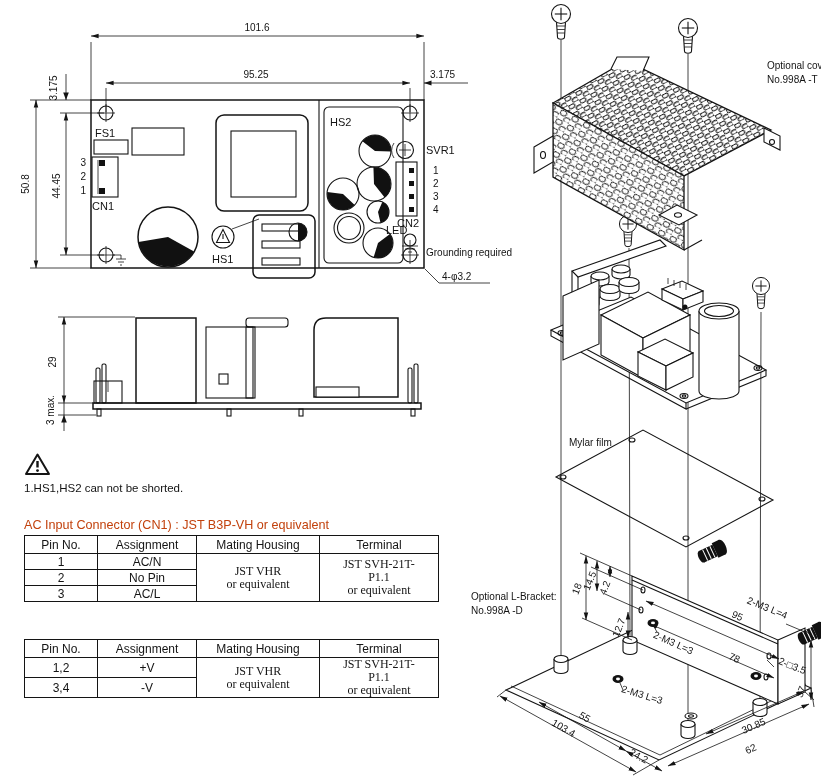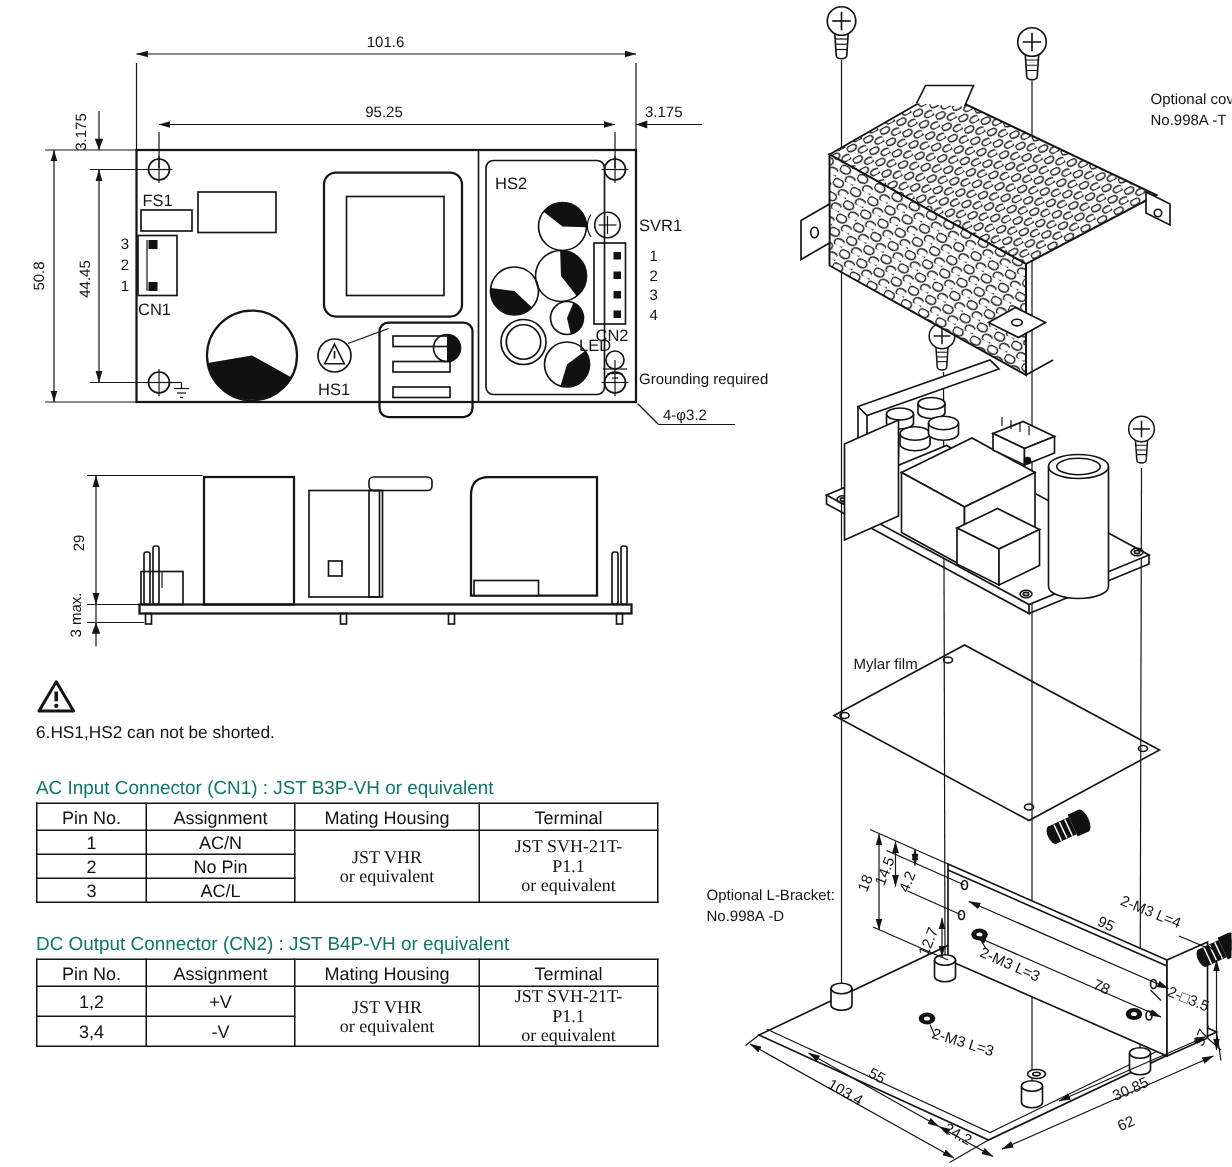--- a/index.html
+++ b/index.html
@@ -8,21 +8,21 @@
   svg{position:absolute;}
   svg text{font-family:"Liberation Sans",sans-serif;font-size:10px;fill:#141414;}
   svg text.t11{font-size:11px;}
   .ln{stroke:#141414;stroke-width:1.1;fill:none;}
   .ln2{stroke:#141414;stroke-width:1.5;fill:none;}
   .thin{stroke:#141414;stroke-width:0.8;fill:none;}
   .fw{fill:#fff;}
   .blk{fill:#111;}
   .notes{position:absolute;left:8px;top:452px;width:420px;}
   .note-line{font-size:11.5px;line-height:15px;color:#141414;}
-  .tbl-title{position:absolute;left:8px;font-size:12.6px;color:#0f766e;white-space:nowrap;}
+  .tbl-title{position:absolute;left:8px;font-size:12.6px;color:#c2410c;white-space:nowrap;}
   .conn-table{position:absolute;left:8px;border-collapse:collapse;background:#fff;}
   .conn-table td{border:1.4px solid #141414;font-size:12px;text-align:center;
                  padding:0 13px;height:15px;color:#141414;}
   .conn-table tr.hdr td{height:17px;}
   .cell-2line{line-height:13px;font-size:12px;font-family:Liberation Serif, serif;}
 </style>
 </head>
 <body>
 
 <div class="canvas">
@@ -231,21 +231,21 @@
     <rect class="ln" x="398" y="364" width="4" height="39" rx="1.5"></rect>
   </g>
 </svg>
 
 <div class="notes">
   <svg style="position:static" width="27" height="25" viewBox="0 0 27 25">
     <polygon points="13.5,2.5 25,22 2,22" fill="none" stroke="#141414" stroke-width="2" stroke-linejoin="round"></polygon>
     <line x1="13.5" y1="9" x2="13.5" y2="15.5" stroke="#141414" stroke-width="2.4"></line>
     <circle cx="13.5" cy="18.6" r="1.4" fill="#141414"></circle>
   </svg>
-  <div class="note-line">6.HS1,HS2 can not be shorted.</div>
+  <div class="note-line">1.HS1,HS2 can not be shorted.</div>
 </div>
 
 <div class="tbl-title" style="top:518px">AC Input Connector (CN1) : JST B3P-VH or equivalent</div>
 <table class="conn-table" style="top:535px">
   <tbody>
         <tr class="hdr">
     <td style="width:46px">Pin No.</td>
     <td style="width:72px">Assignment</td>
     <td style="width:96px">Mating Housing</td>
     <td style="width:92px">Terminal</td>
@@ -266,21 +266,20 @@
     <td>2</td>
     <td>No Pin</td>
   </tr>
   <tr>
     <td>3</td>
     <td>AC/L</td>
   </tr>
 </tbody>
     </table>
 
-<div class="tbl-title" style="top:622px">DC Output Connector (CN2) : JST B4P-VH or equivalent</div>
 <table class="conn-table" style="top:639px">
   <tbody>
         <tr class="hdr">
     <td style="width:46px">Pin No.</td>
     <td style="width:72px">Assignment</td>
     <td style="width:96px">Mating Housing</td>
     <td style="width:92px">Terminal</td>
   </tr>
   <tr>
     <td>1,2</td>

